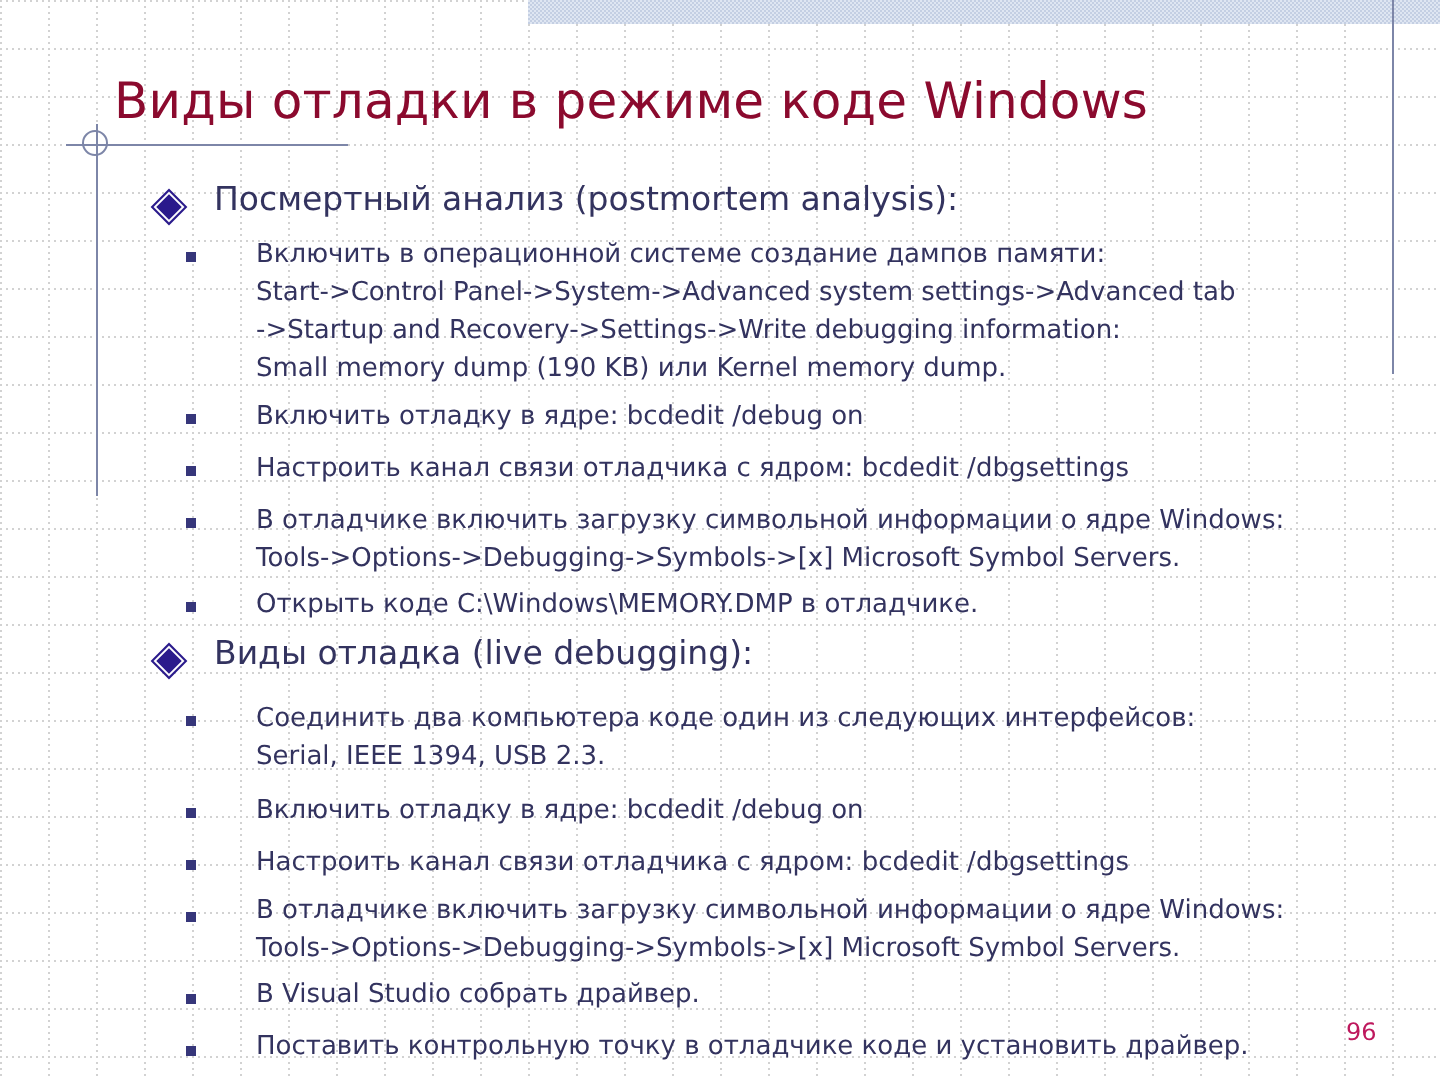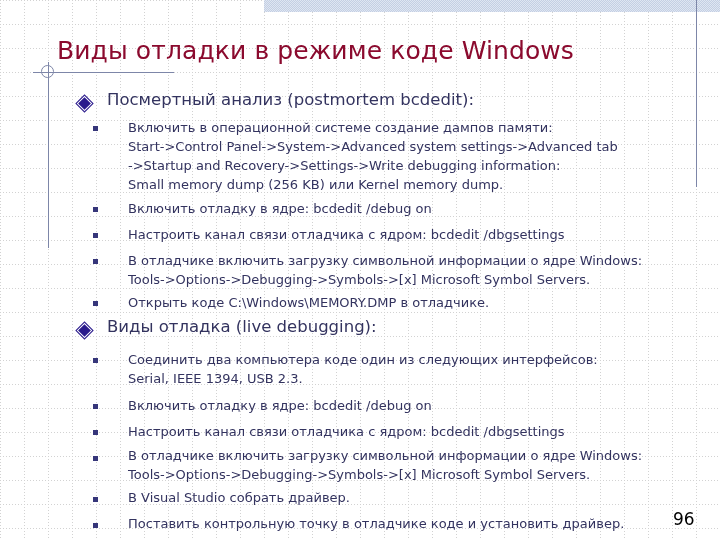--- a/index.html
+++ b/index.html
@@ -124,22 +124,22 @@
       left: 93px;
       width: 5px;
       height: 5px;
       background: #36367a;
     }
 
     .page-number {
       position: absolute;
       left: 673px;
       top: 509px;
-      font-size: 17px;
-      color: #000000;
+      font-size: 12px;
+      color: #be185d;
     }
   </style>
 </head>
 <body>
 
 <div id="grid-layer">
     <div class="grid-h" style="top: 0px;"></div>
     <div class="grid-h" style="top: 24px;"></div>
     <div class="grid-h" style="top: 48px;"></div>
     <div class="grid-h" style="top: 72px;"></div>
@@ -197,28 +197,28 @@
 <div class="top-band"></div>
 <div class="right-rule"></div>
 <div class="left-rule"></div>
 <div class="title-rule"></div>
 <div class="crosshair"></div>
 
 <h1 class="slide-title">Виды отладки в режиме коде Windows</h1>
 
 <div>
   <div class="diamond" style="top:98px"></div>
-  <div class="section-heading" style="top:90px">Посмертный анализ (postmortem bcdedit):</div>
+  <div class="section-heading" style="top:90px">Посмертный анализ (postmortem analysis):</div>
 
   <div>
     <div class="sq-bullet" style="top:126px"></div>
     <div class="item" style="top:118px">Включить в операционной системе создание дампов памяти:</div>
     <div class="item" style="top:137px">Start-&gt;Control Panel-&gt;System-&gt;Advanced system settings-&gt;Advanced tab</div>
     <div class="item" style="top:156px">-&gt;Startup and Recovery-&gt;Settings-&gt;Write debugging information:</div>
-    <div class="item" style="top:175px">Small memory dump (256 KB) или Kernel memory dump.</div>
+    <div class="item" style="top:175px">Small memory dump (190 KB) или Kernel memory dump.</div>
   </div>
 
   <div>
     <div class="sq-bullet" style="top:207px"></div>
     <div class="item" style="top:199px">Включить отладку в ядре: bcdedit /debug on</div>
   </div>
 
   <div>
     <div class="sq-bullet" style="top:233px"></div>
     <div class="item" style="top:225px">Настроить канал связи отладчика с ядром: bcdedit /dbgsettings</div>

